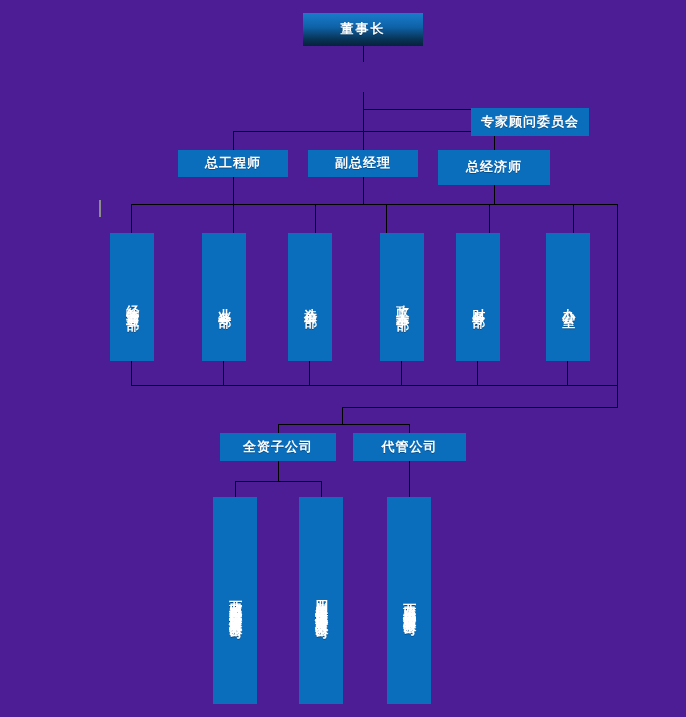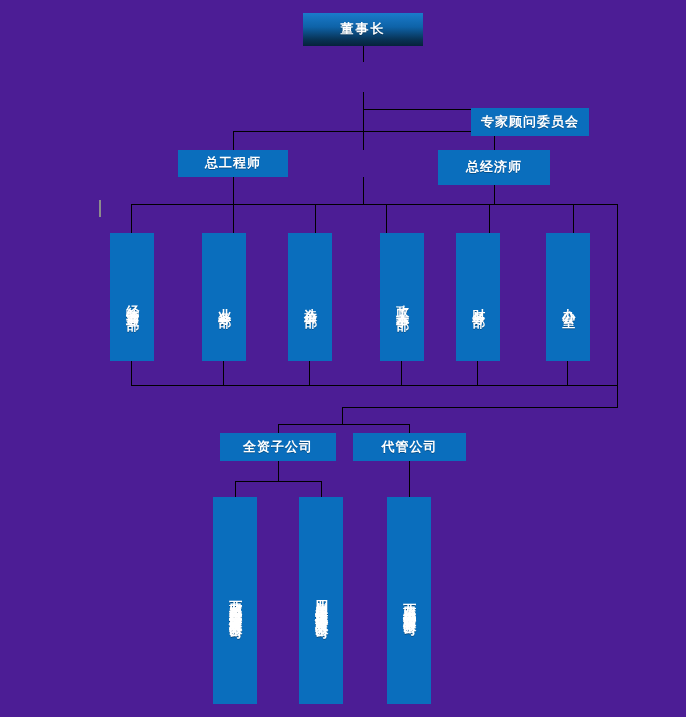--- a/index.html
+++ b/index.html
@@ -81,20 +81,21 @@
 
   <div class="conn h" style="left:363px; top:109px; width:108px;"></div>
 
   <div class="node" style="left:471px; top:108px; width:118px; height:28px;">专家顾问委员会</div>
 
   <div class="conn h" style="left:233px; top:131px; width:261px;"></div>
   <div class="conn v" style="left:233px; top:131px; height:19px;"></div>
   <div class="conn v" style="left:494px; top:131px; height:19px;"></div>
 
   <div class="node" style="left:178px; top:150px; width:110px; height:27px;">总工程师</div>
+  <div class="node" style="left:308px; top:150px; width:110px; height:27px;">副总经理</div>
   <div class="node" style="left:438px; top:150px; width:112px; height:35px;">总经济师</div>
 
   <div class="conn v" style="left:233px; top:177px; height:27px;"></div>
   <div class="conn v" style="left:363px; top:177px; height:27px;"></div>
   <div class="conn v" style="left:494px; top:177px; height:27px;"></div>
 
   <div class="conn tick" style="left:99px; top:200px; height:17px;"></div>
 
   <div class="conn h" style="left:131px; top:204px; width:486px;"></div>
 

